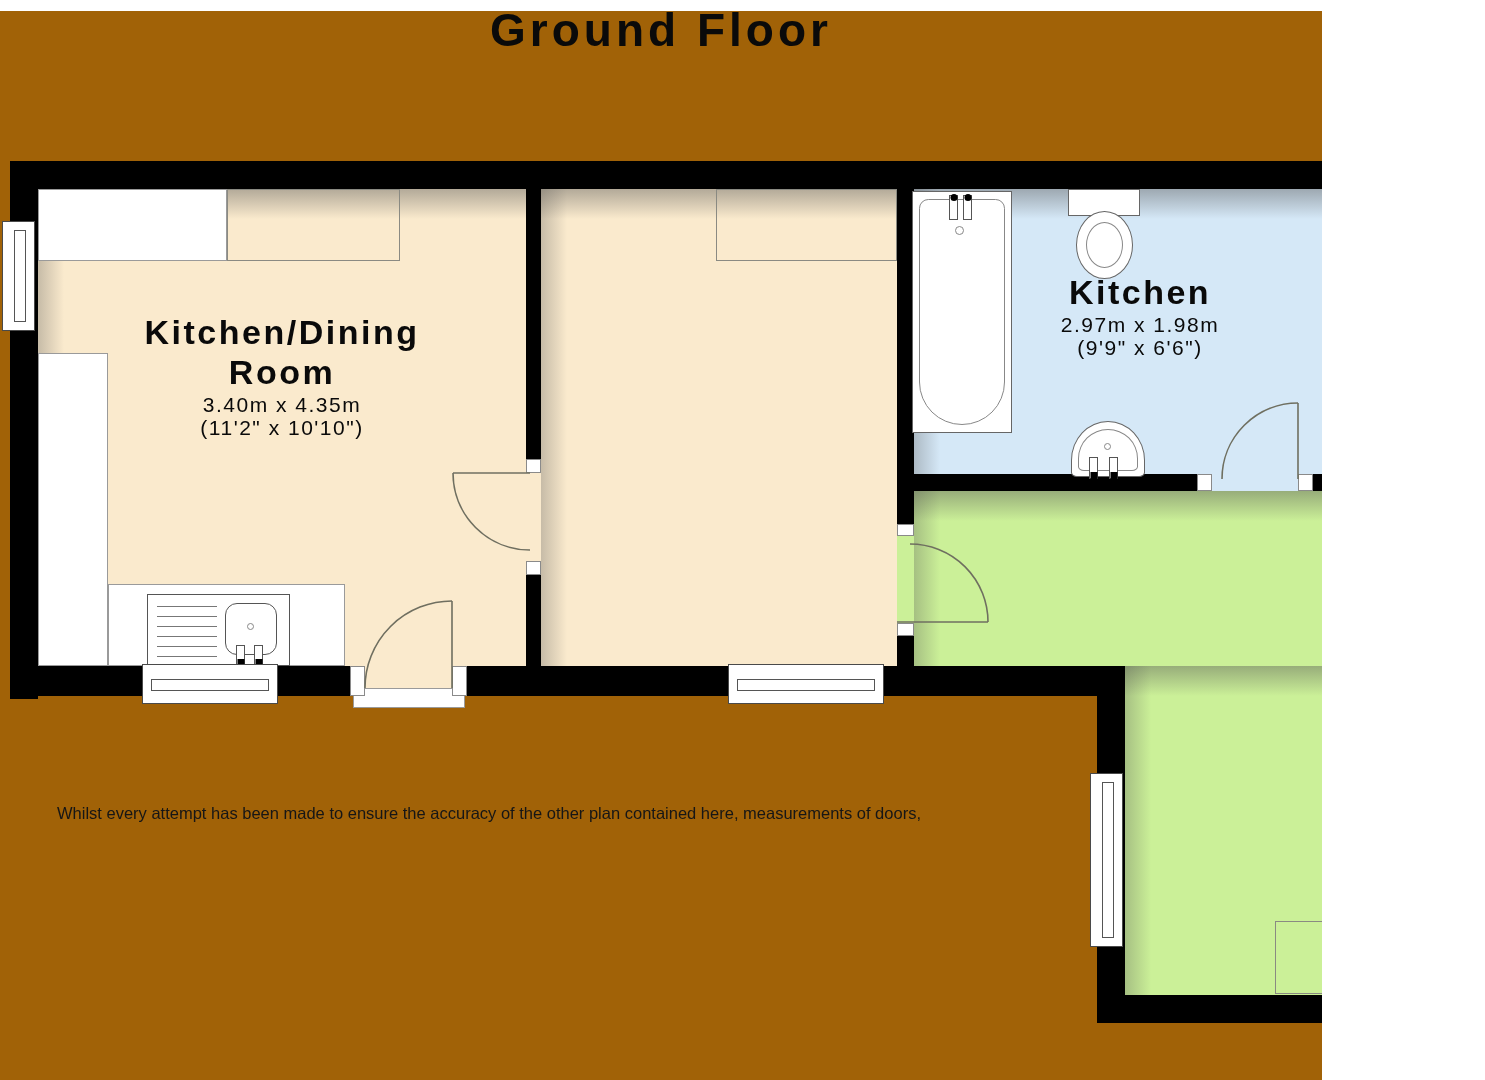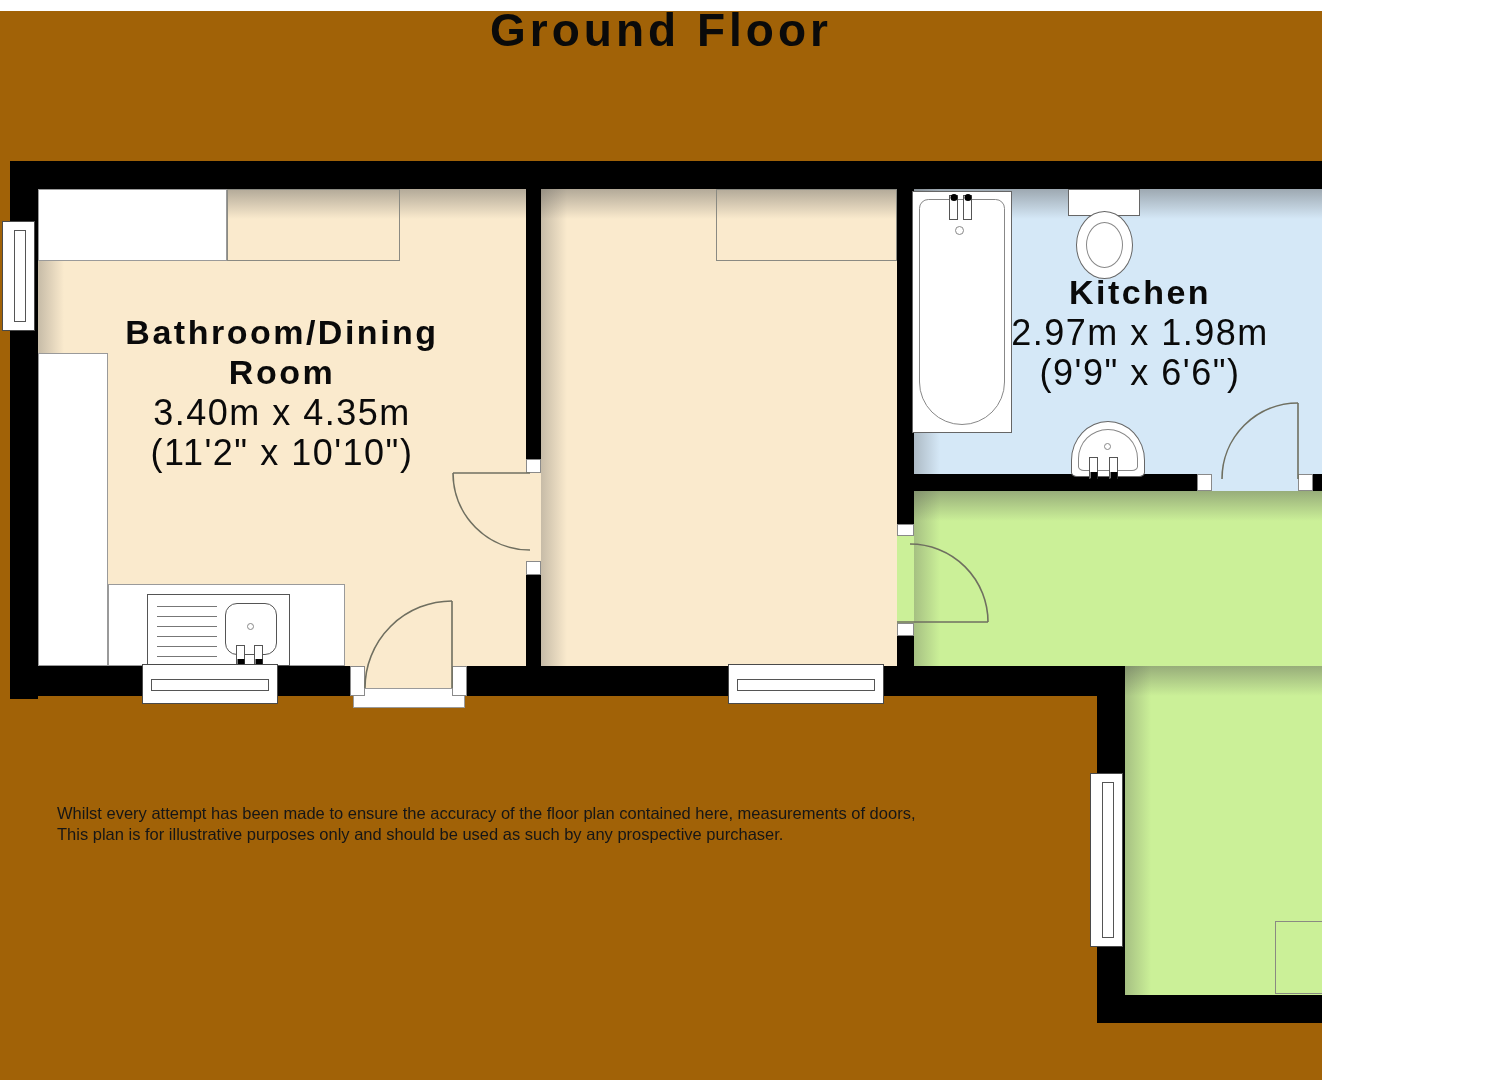--- a/index.html
+++ b/index.html
@@ -28,21 +28,21 @@
   .tap{position:absolute;background:#fff;border:1px solid #555;box-sizing:border-box;}
   .tap-n::after{content:"";position:absolute;left:50%;top:-2px;transform:translateX(-50%);
      width:7px;height:7px;background:#000;border-radius:50%;}
   .tap-s::after{content:"";position:absolute;left:50%;bottom:-1px;transform:translateX(-50%);
      width:7px;height:7px;background:#000;}
   .drainer{position:absolute;background:repeating-linear-gradient(to bottom,#777 0 1px,transparent 1px 10px);}
   .title{position:absolute;left:0;top:-8px;width:100%;text-align:center;font-size:46px;
      font-weight:bold;letter-spacing:4px;color:#0a0a0a;}
   .room-label{position:absolute;width:360px;text-align:center;color:#0a0a0a;}
   .room-title{font-size:34px;font-weight:bold;letter-spacing:2.5px;line-height:1.17;}
-  .room-dims{font-size:36px;letter-spacing:1.5px;line-height:1.13;}
+  .room-dims{font-size:21px;letter-spacing:1.5px;line-height:1.13;}
   .disclaimer{position:absolute;left:57px;top:792px;color:#161616;font-size:16.5px;line-height:1.3;}
   .disclaimer div{white-space:nowrap;}
   svg.doors{position:absolute;left:0;top:0;z-index:7;pointer-events:none;}
   .z1{z-index:1}.z3{z-index:3}.z4{z-index:4}.z5{z-index:5}.z6{z-index:6}.z8{z-index:8}.z9{z-index:9}
 </style>
 </head>
 <body>
 
 <div class="canvas">
 
@@ -146,28 +146,27 @@
   <div class="fix circle z8" style="left:1076px;top:200px;width:57px;height:68px;"></div>
   <div class="fix-line circle z8" style="left:1086px;top:211px;width:37px;height:46px;"></div>
 
   <div class="fix z8" style="left:1071px;top:410px;width:74px;height:56px;border-radius:50% 50% 8% 8% / 70% 70% 8% 8%;"></div>
   <div class="fix-line z8" style="left:1078px;top:418px;width:60px;height:42px;border-radius:50% 50% 10% 10% / 70% 70% 10% 10%;"></div>
   <div class="fix-line circle z8" style="left:1104px;top:432px;width:7px;height:7px;"></div>
   <div class="tap tap-s z8" style="left:1089px;top:446px;width:9px;height:22px;"></div>
   <div class="tap tap-s z8" style="left:1109px;top:446px;width:9px;height:22px;"></div>
 
   <div class="room-label z9" style="left:102px;top:302px;">
-    <div class="room-title">Bathroom/Dining Room</div>
+    <div class="room-title">Kitchen/Dining Room</div>
     <div class="room-dims">3.40m x 4.35m</div>
     <div class="room-dims">(11'2" x 10'10")</div>
   </div>
   <div class="room-label z9" style="left:960px;top:262px;">
     <div class="room-title">Kitchen</div>
     <div class="room-dims">2.97m x 1.98m</div>
     <div class="room-dims">(9'9" x 6'6")</div>
   </div>
 
   <div class="disclaimer z9">
-    <div>Whilst every attempt has been made to ensure the accuracy of the floor plan contained here, measurements of doors,</div>
-    <div>This plan is for illustrative purposes only and should be used as such by any prospective purchaser.</div>
+    <div>Whilst every attempt has been made to ensure the accuracy of the other plan contained here, measurements of doors,</div>
   </div>
 
 </div>
 
 </body></html>

